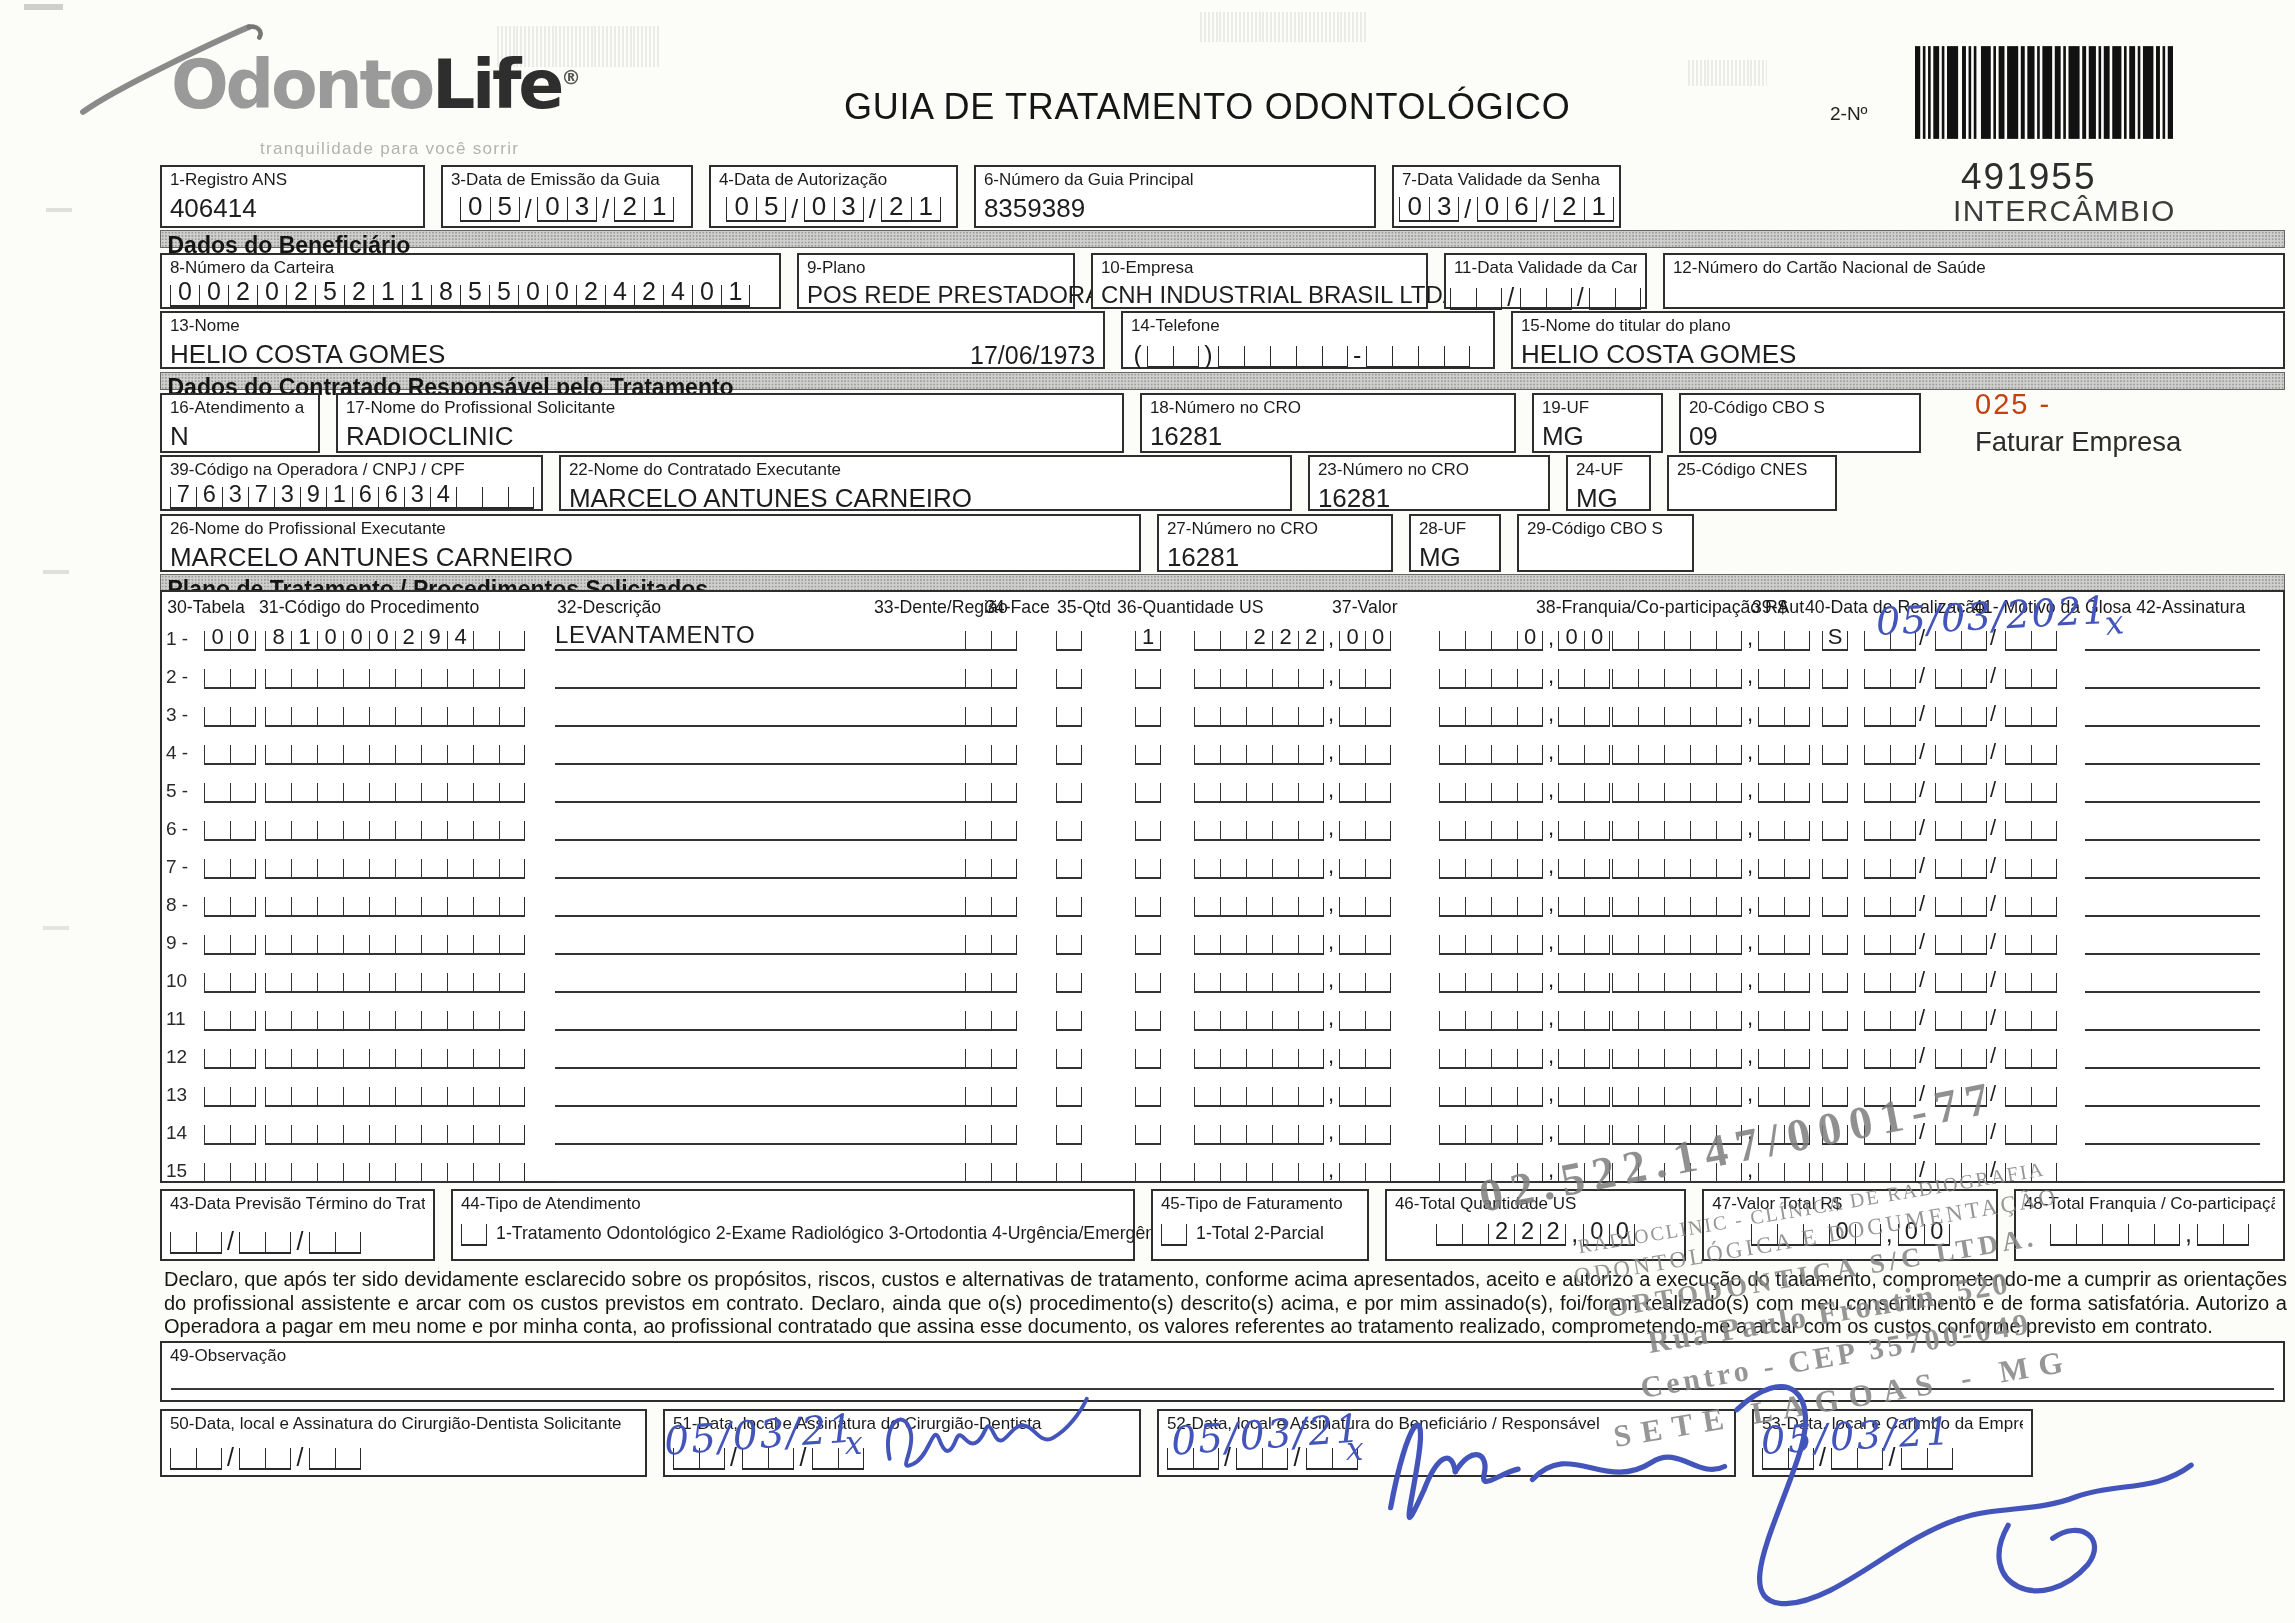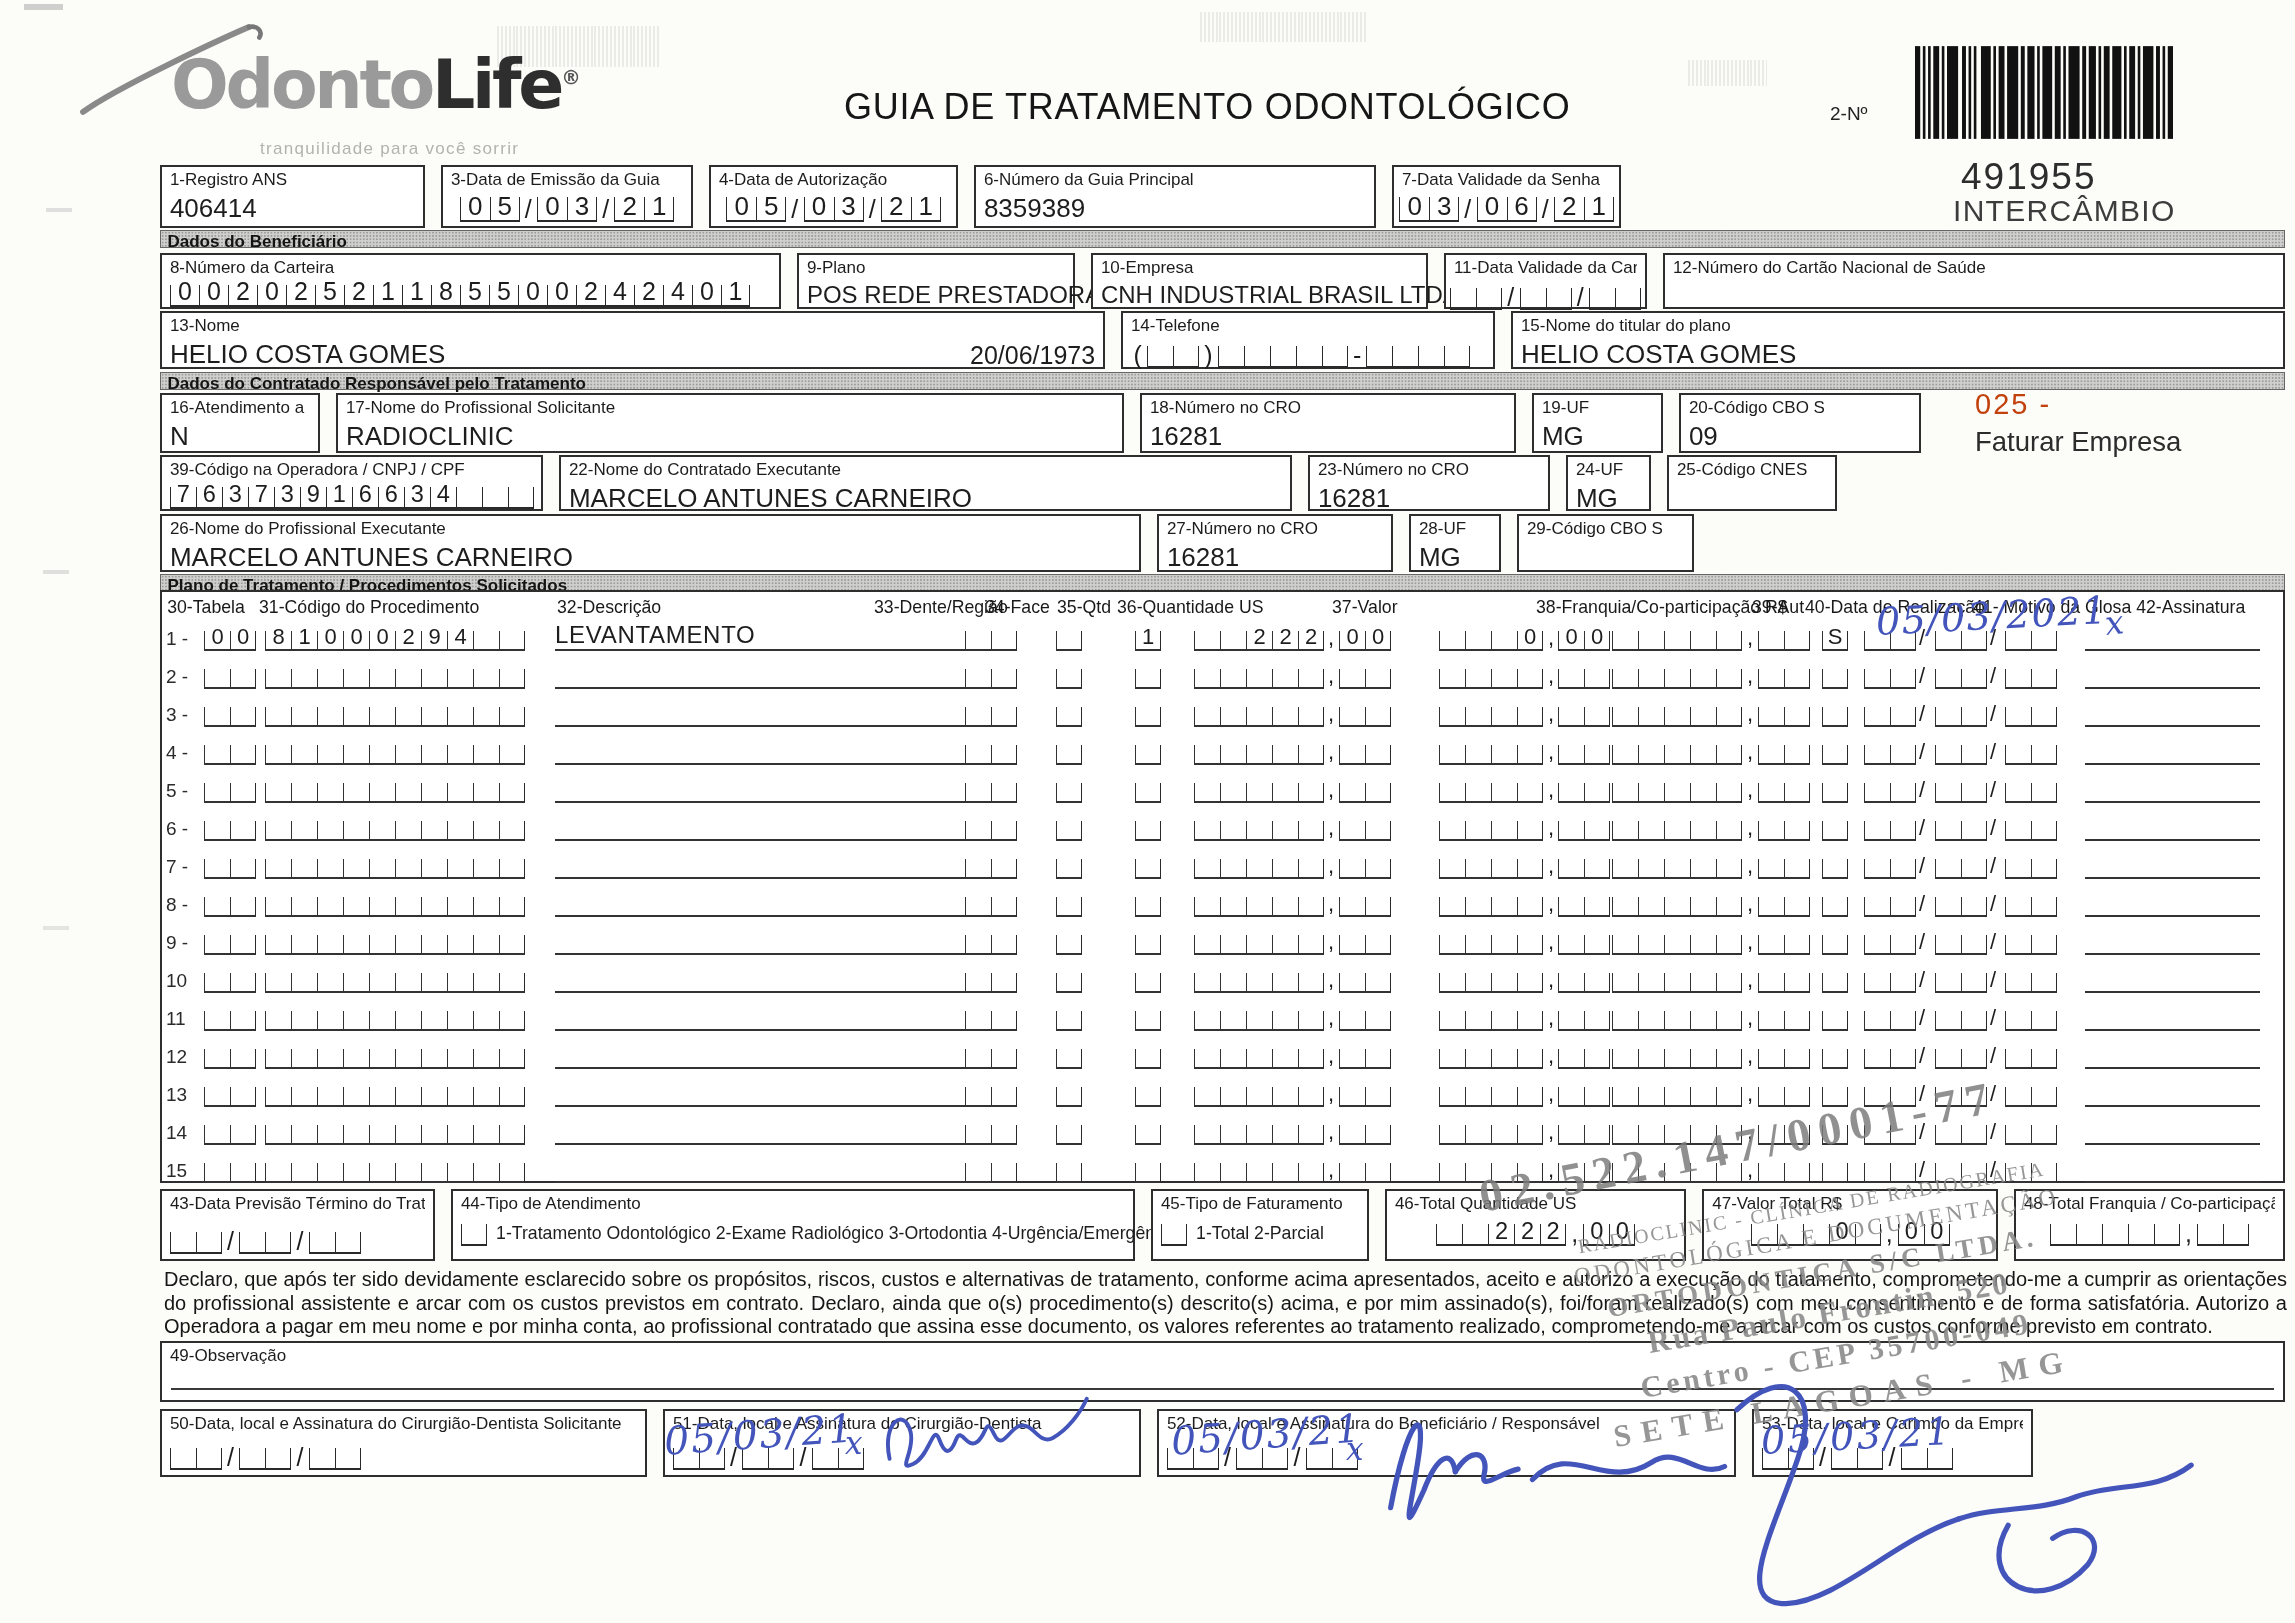--- a/index.html
+++ b/index.html
@@ -18,21 +18,21 @@
   .gnum{position:absolute;left:1961px;top:156px;font-size:37px;color:#2d2d2d;letter-spacing:2px;}
   .gtype{position:absolute;left:1953px;top:194px;font-size:30px;color:#3c3c3c;letter-spacing:1.3px;}
   
   .band{position:absolute;left:160px;width:2125px;display:flex;gap:16px;box-sizing:border-box;}
   .box{border:2px solid #2e2e2e;background:#fff;padding:3.3px 7.9px;box-sizing:border-box;position:relative;}
   .lbl{font-size:17px;color:#1c1c1c;white-space:nowrap;overflow:hidden;}
   .val{font-size:26px;margin-top:2.6px;white-space:nowrap;}
   .val.small{font-size:24px;}
   .secbar{position:absolute;left:160px;width:2125px;height:18.3px;box-sizing:border-box;
           background-color:#cfcfcd;background-image:radial-gradient(#9b9b99 0.8px, transparent 0.8px);
-          background-size:3.3px 3.3px;border:1.3px solid #666;font-size:17px;font-weight:bold;
+          background-size:3.3px 3.3px;border:1.3px solid #666;font-size:23px;font-weight:bold;
           color:#141414;padding:0.7px 6.5px;}
   
   .cells{display:inline-flex;align-items:flex-end;}
   .cell{width:26px;height:22px;border-bottom:2.6px solid #2a2a2a;border-left:1.3px solid #2a2a2a;
         box-sizing:border-box;display:inline-flex;align-items:flex-end;justify-content:center;
         font-size:23.6px;line-height:1;padding-bottom:0.7px;}
   .cells .cell:last-child{border-right:1.3px solid #2a2a2a;}
   .cells.lg .cell{width:30px;font-size:26px;height:25px;}
   .cells.w45 .cell{width:29px;font-size:25px;}
   .sep{font-size:25px;line-height:1;align-self:flex-end;padding:0 2.6px;}
@@ -279,21 +279,21 @@
     <div class="box" style="flex:1">
       <div class="lbl">12-Número do Cartão Nacional de Saúde</div>
     </div>
   </div>
 
   <div class="band" style="top:311px;height:58px">
     <div class="box" style="width:945px">
       <div class="lbl">13-Nome</div>
       <div class="flexsb">
         <div class="val">HELIO COSTA GOMES</div>
-        <div class="birth">20/06/1973</div>
+        <div class="birth">17/06/1973</div>
       </div>
     </div>
     <div class="box" style="width:374px">
       <div class="lbl">14-Telefone</div>
       <div class="dateline left">
         <span class="sep">(</span>
           <span class="cells">
             <span class="cell">&nbsp;</span>
             <span class="cell">&nbsp;</span>
           </span>

